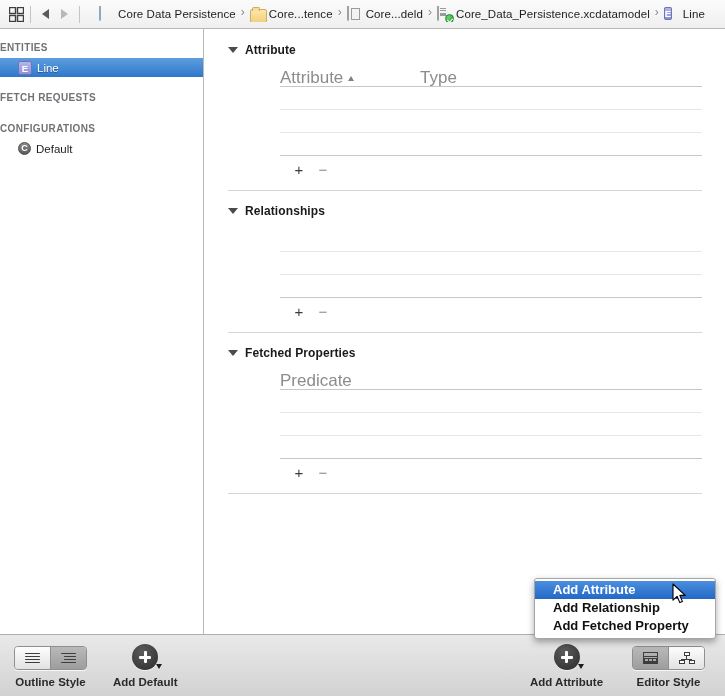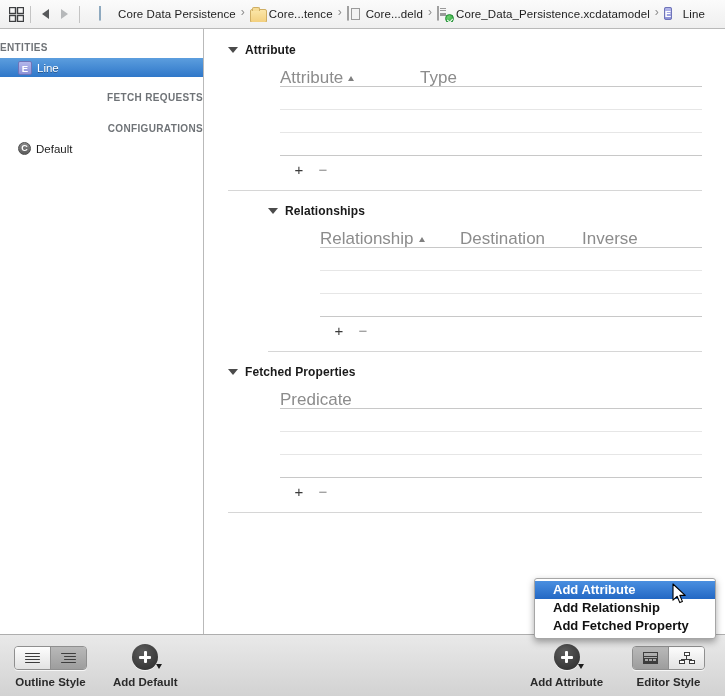--- a/index.html
+++ b/index.html
@@ -207,21 +207,21 @@
     font-size: 10px;
     font-weight: bold;
     color: #6f7377;
     letter-spacing: 0.35px;
     padding: 0 0 0 0;
     height: 20px;
     line-height: 20px;
     cursor: default;
   }
   .sb-header.first { margin-top: 9px; }
-  .sb-header.spaced { margin-top: 11px; text-align: right; }
+  .sb-header.spaced { margin-top: 11px; }
   .sb-row {
     height: 19px;
     display: flex;
     align-items: center;
     padding-left: 18px;
     cursor: default;
   }
   .sb-row.selected {
     background: linear-gradient(to bottom, #5c9ede 0%, #2f77c9 100%);
     color: #ffffff;
@@ -574,38 +574,26 @@
         <div class="trow"></div>
         <div class="trow last"></div>
         <div class="tbtns">
           <span class="tbtn">+</span>
           <span class="tbtn minus">−</span>
         </div>
       </div>
       <div class="sec-divider"></div>
     </div>
 
-    <div class="section" style="padding-top:12px;margin-left:40px;">
+    <div class="section" style="padding-top:12px;">
       <div class="sec-head">
         <span class="disclosure"></span>
         <span class="sec-title">Relationships</span>
       </div>
       <div class="table">
-        <div class="th-row">
-          <div class="th" style="width:140px;">
-            <span>Relationship</span>
-            <span class="sort-caret"></span>
-          </div>
-          <div class="th" style="width:122px;">
-            <span>Destination</span>
-          </div>
-          <div class="th" style="width:120px;">
-            <span>Inverse</span>
-          </div>
-        </div>
         <div class="trow"></div>
         <div class="trow"></div>
         <div class="trow last"></div>
         <div class="tbtns">
           <span class="tbtn">+</span>
           <span class="tbtn minus">−</span>
         </div>
       </div>
       <div class="sec-divider"></div>
     </div>

